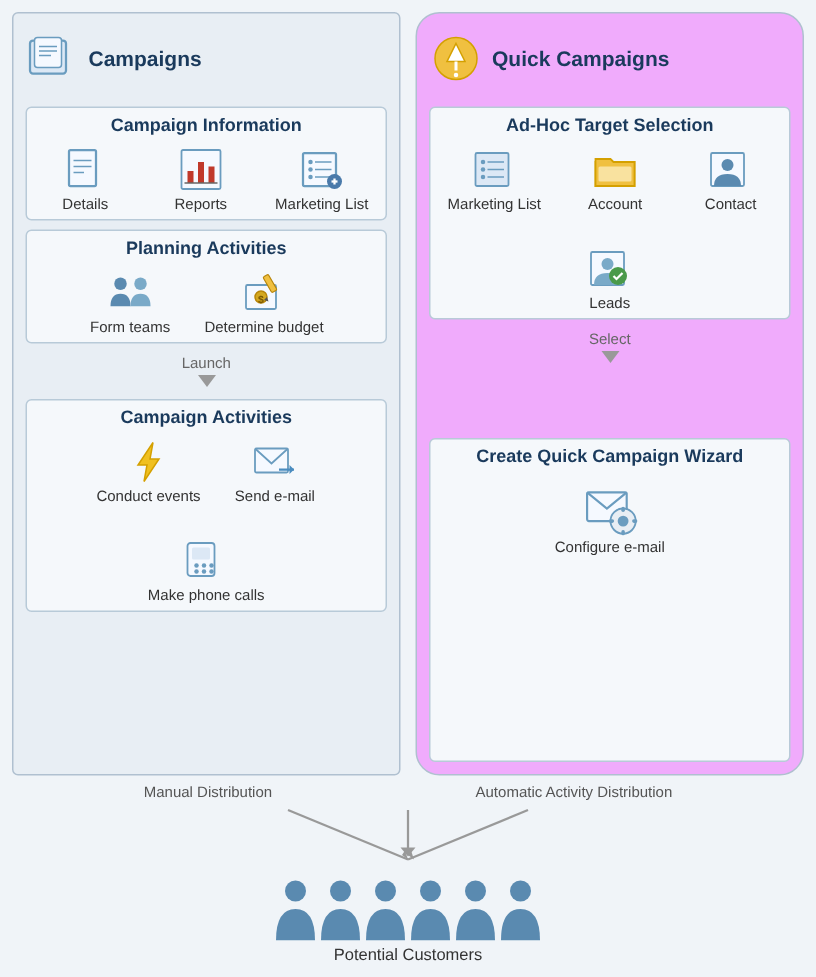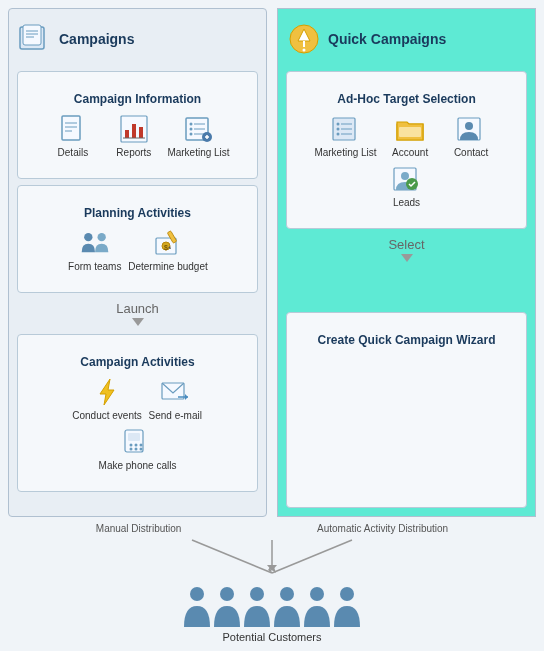--- a/index.html
+++ b/index.html
@@ -39,65 +39,65 @@
       align-items: center;
       gap: 6px;
       padding: 4px 0 8px 0;
       font-size: 14px;
       font-weight: 600;
       color: #1a3a5c;
     }
     
     .right-panel {
       flex: 1;
-      background: #5eead4;
+      background: #f0abfc;
       border: 1px solid #b0c0d0;
-      border-radius: 0;
+      border-radius: 16px;
       padding: 8px;
       display: flex;
       flex-direction: column;
       gap: 6px;
     }
     
     .sub-box {
       background: #f5f8fb;
       border: 1px solid #b8cad8;
       border-radius: 4px;
-      padding: 20px;
+      padding: 4px;
     }
     .sub-box-title {
       text-align: center;
       font-weight: 700;
       font-size: 12px;
       color: #1a3a5c;
       margin-bottom: 8px;
     }
     .icon-grid {
       display: flex;
       flex-wrap: wrap;
       justify-content: center;
-      gap: 6px;
+      gap: 22px;
     }
     .icon-item {
       display: flex;
       flex-direction: column;
       align-items: center;
       gap: 3px;
       min-width: 55px;
     }
     .icon-item-label {
       font-size: 10px;
       text-align: center;
       color: #333;
     }
     
     .arrow-label {
       text-align: center;
       color: #666;
-      font-size: 13px;
+      font-size: 10px;
       display: flex;
       flex-direction: column;
       align-items: center;
       margin: 2px 0;
     }
     .arrow-down {
       width: 0;
       height: 0;
       border-left: 6px solid transparent;
       border-right: 6px solid transparent;
@@ -344,20 +344,37 @@
         </div>
       </div>
 
       <div class="arrow-label">
         <span>Select</span>
         <div class="arrow-down"></div>
       </div>
 
       <div class="sub-box" style="flex:1;margin-top:42px;">
         <div class="sub-box-title">Create Quick Campaign Wizard</div>
+        <div class="icon-grid" style="justify-content:center; margin-top:10px;">
+
+          <div class="icon-item">
+            <svg class="icon-svg-sm" viewBox="0 0 30 30" style="width:36px;height:36px;">
+              <rect x="2" y="6" width="22" height="16" rx="1" fill="#f5f9ff" stroke="#6a9cbf" stroke-width="1.2"></rect>
+              <polyline points="2,6 13,15 24,6" fill="none" stroke="#6a9cbf" stroke-width="1.2"></polyline>
+
+              <circle cx="22" cy="22" r="7" fill="#e8eef4" stroke="#6a9cbf" stroke-width="1"></circle>
+              <circle cx="22" cy="22" r="3" fill="#6a9cbf"></circle>
+              <rect x="21" y="14" width="2" height="3" rx="1" fill="#6a9cbf"></rect>
+              <rect x="21" y="27" width="2" height="3" rx="1" fill="#6a9cbf"></rect>
+              <rect x="14" y="21" width="3" height="2" rx="1" fill="#6a9cbf"></rect>
+              <rect x="27" y="21" width="3" height="2" rx="1" fill="#6a9cbf"></rect>
+            </svg>
+            <span class="icon-item-label">Configure e-mail</span>
+          </div>
+        </div>
       </div>
     </div>
   </div>
 
   <div class="bottom-section">
     <div class="bottom-labels">
       <span class="bottom-label">Manual Distribution</span>
       <span class="bottom-label">Automatic Activity Distribution</span>
     </div>
 

